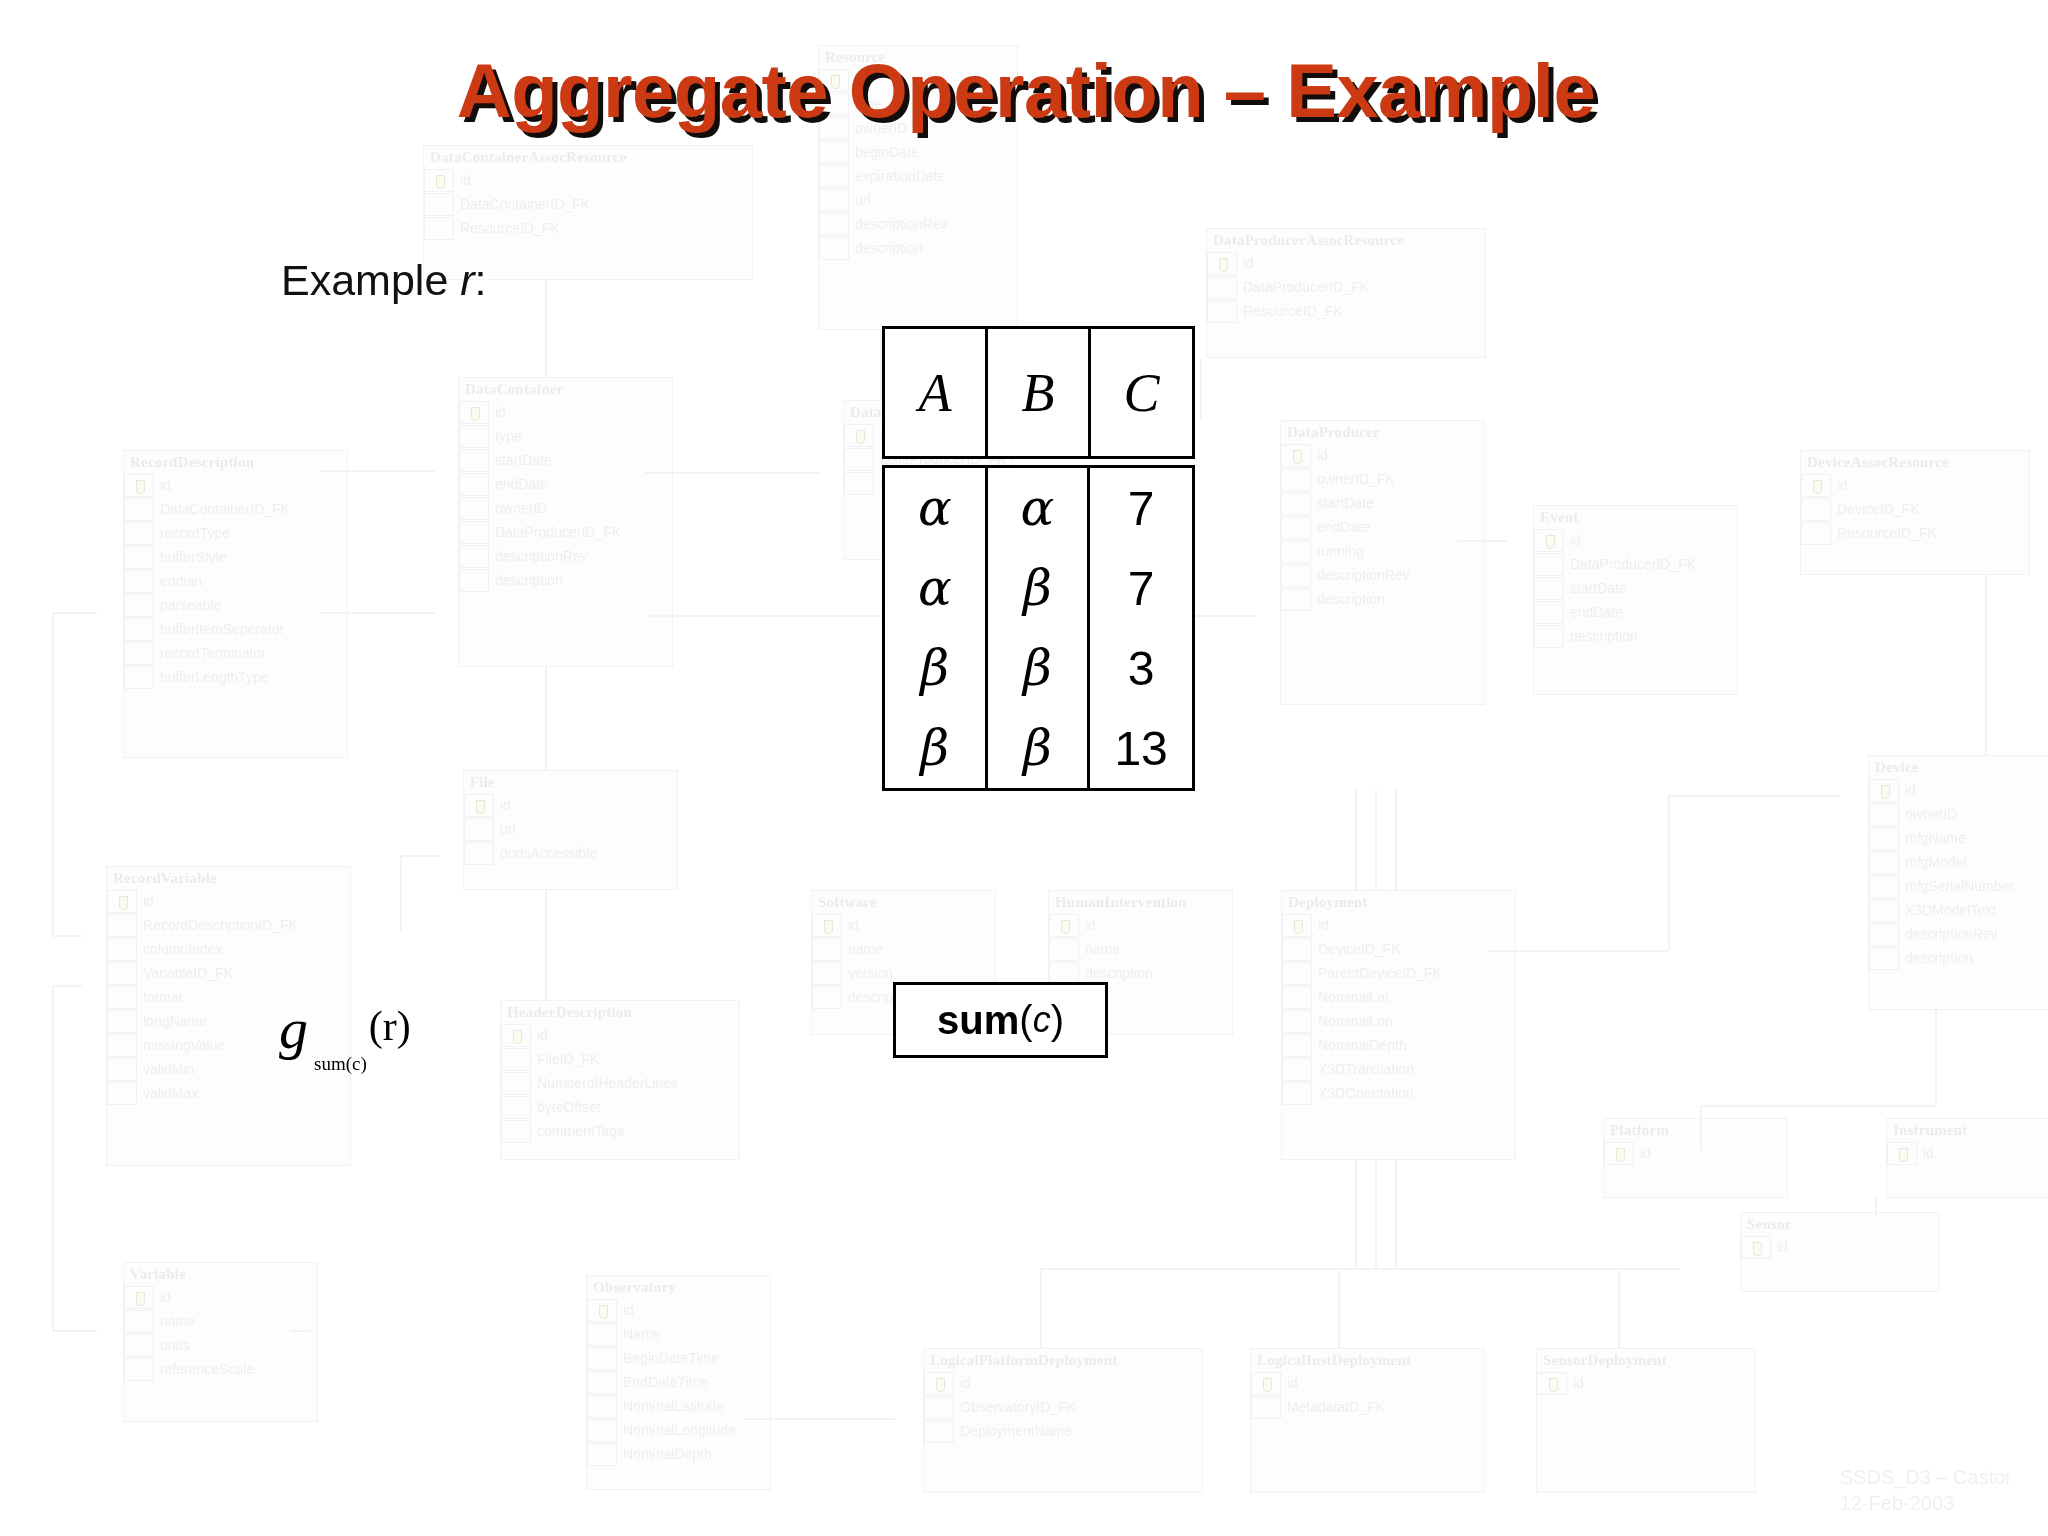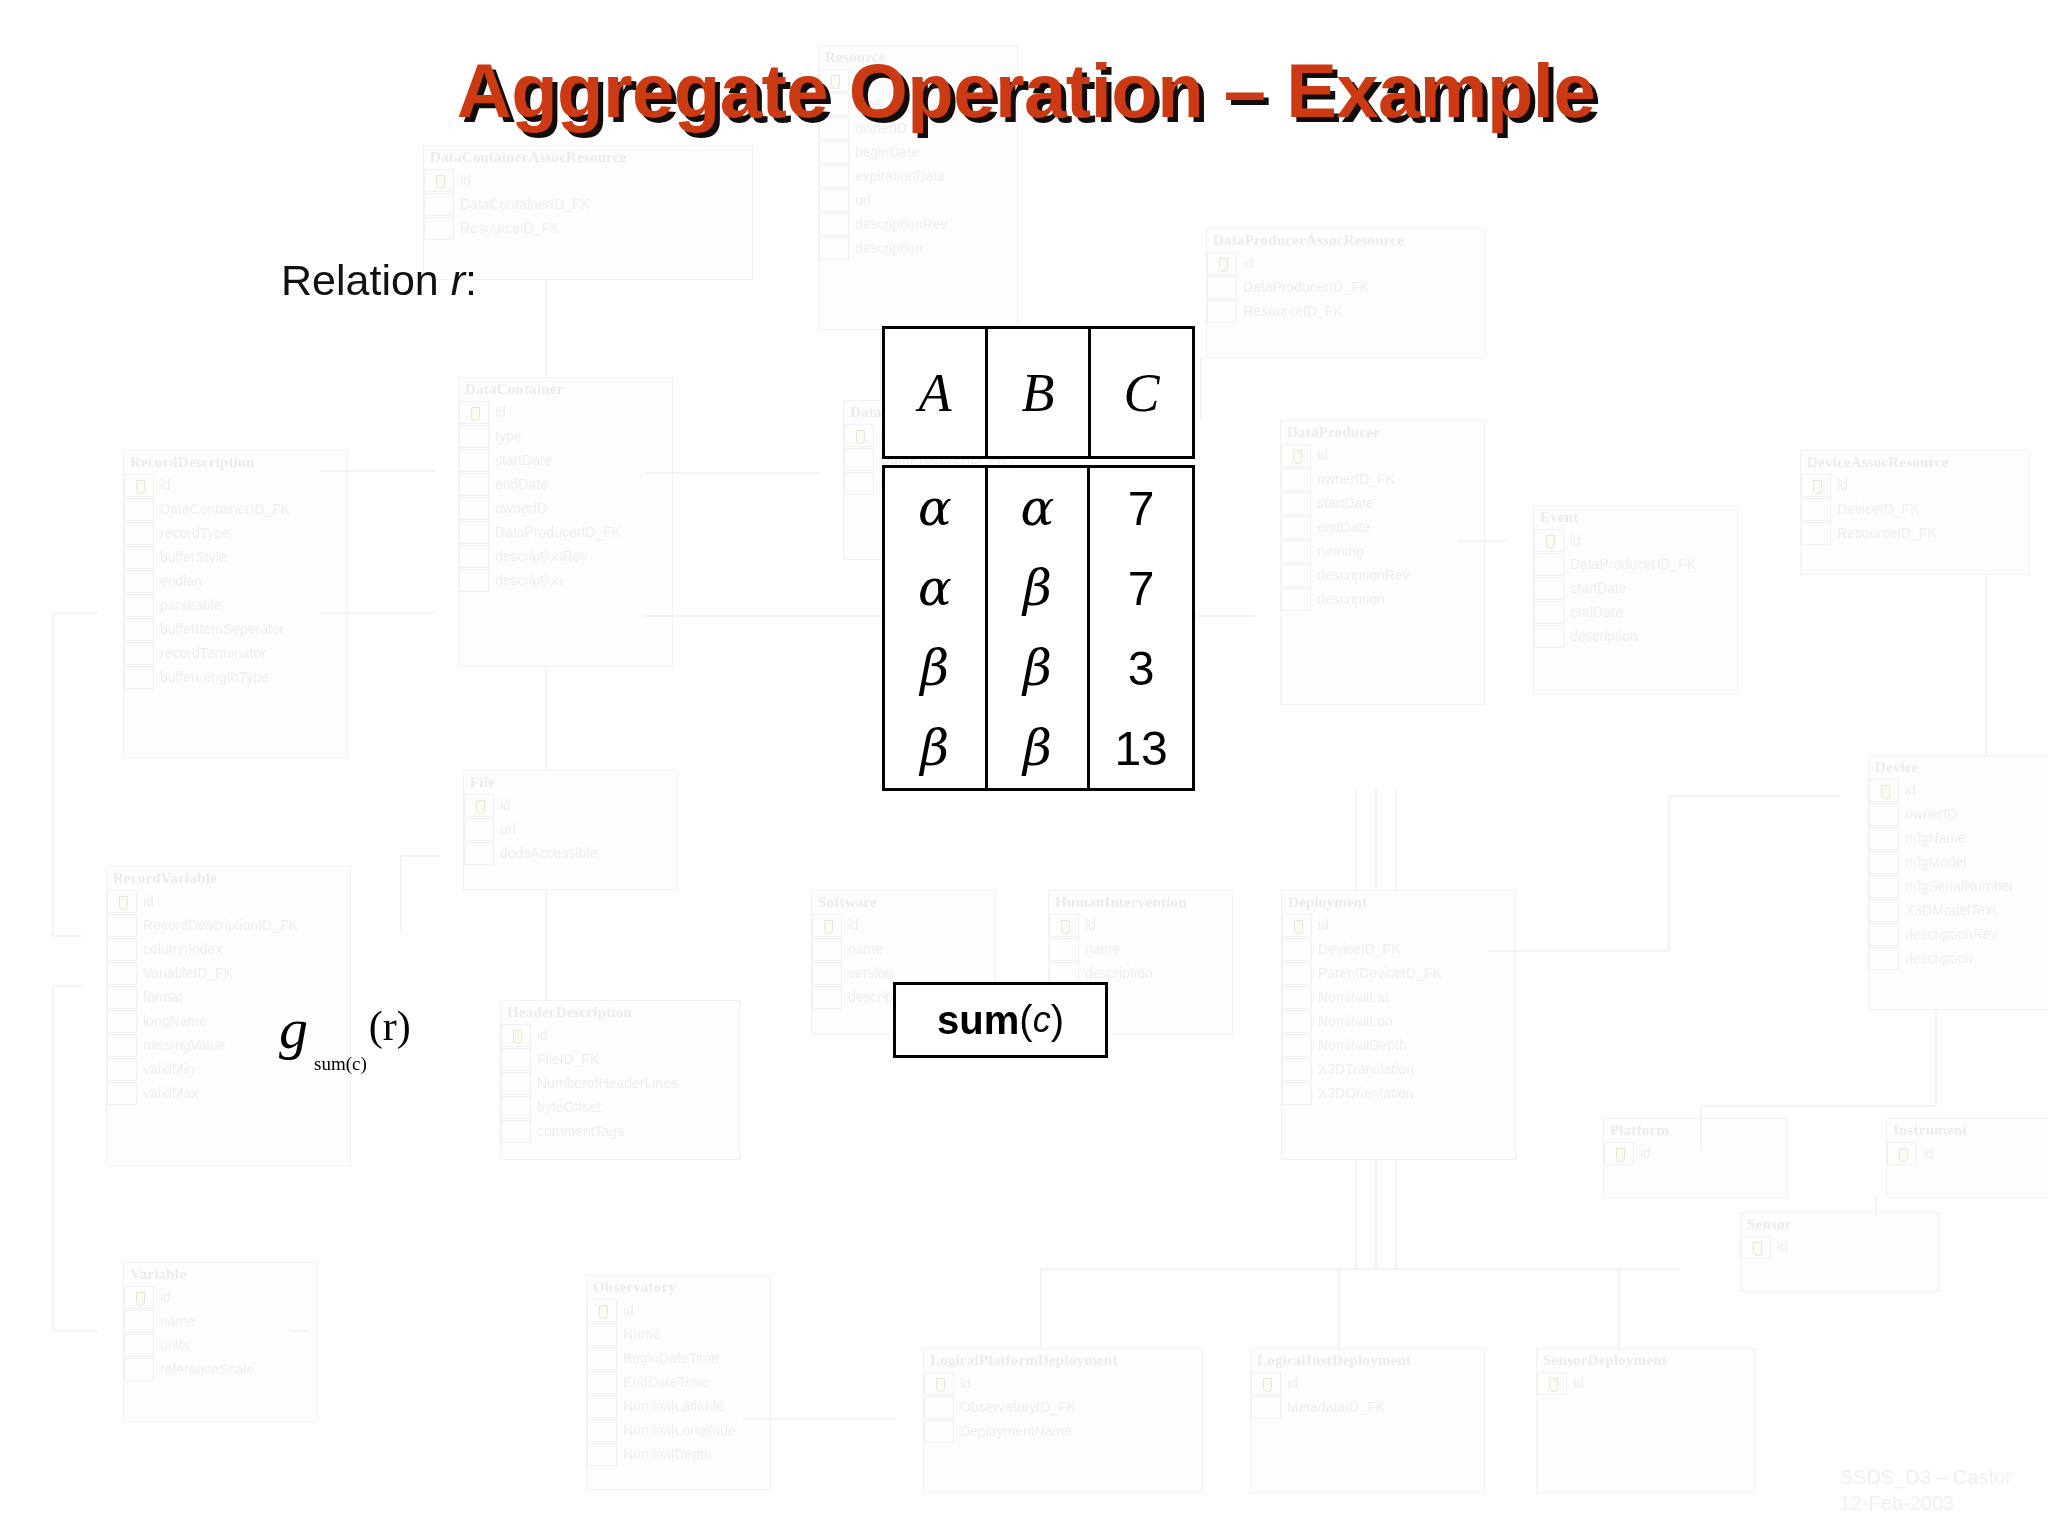--- a/index.html
+++ b/index.html
@@ -839,21 +839,21 @@
   <div class="er-line h" style="left:1040px; top:1268px; width:640px;"></div>
   <div class="er-line v" style="left:1040px; top:1268px; height:80px;"></div>
   <div class="er-line v" style="left:1338px; top:1268px; height:80px;"></div>
   <div class="er-line v" style="left:1618px; top:1268px; height:80px;"></div>
   <div class="er-line h" style="left:743px;  top:1418px; width:152px;"></div>
   <div class="er-line h" style="left:290px;  top:1330px; width:20px;"></div>
 
   <div id="slide-title">Aggregate Operation – Example</div>
 
   <div id="relation-label">
-    <span>Relation </span><span class="it">r</span><span>:</span>
+    <span>Example </span><span class="it">r</span><span>:</span>
   </div>
 
   <div id="relation-table">
     <div class="rt-head">
       <div class="rt-row">
         <div class="rt-cell col-a">A</div>
         <div class="rt-cell col-b">B</div>
         <div class="rt-cell col-c">C</div>
       </div>
     </div>

